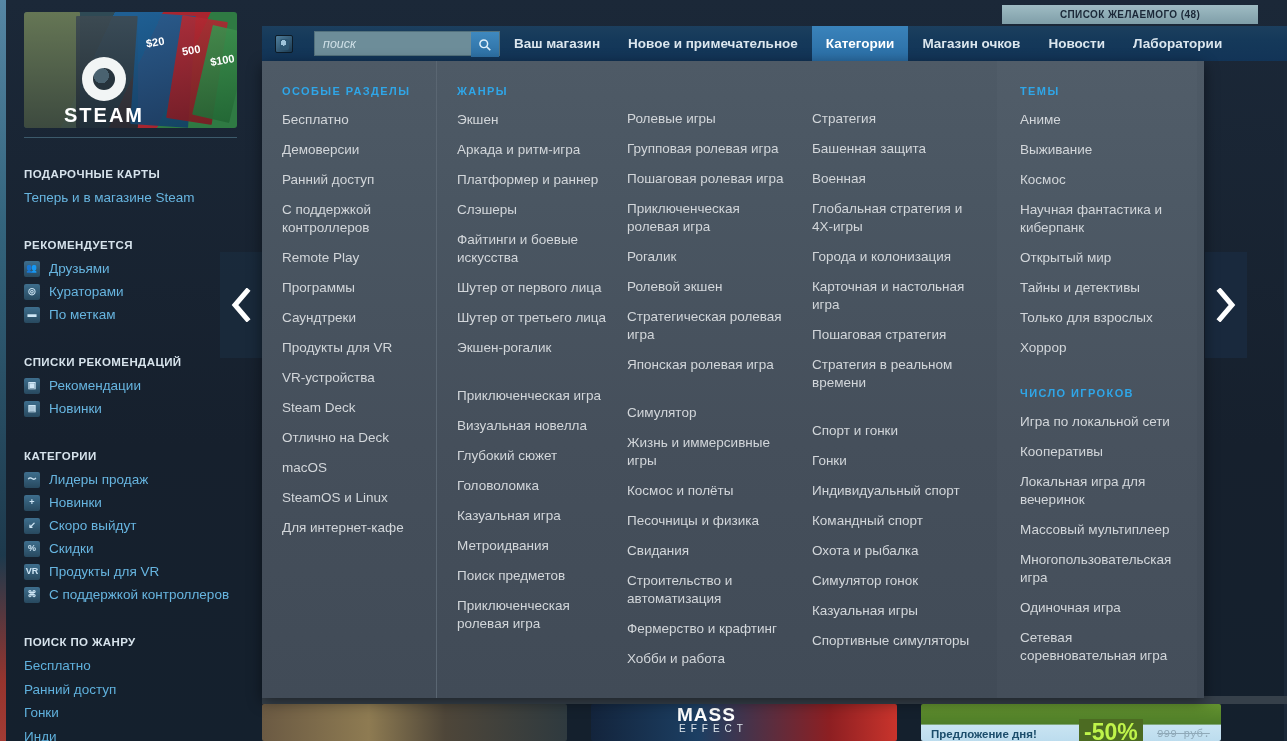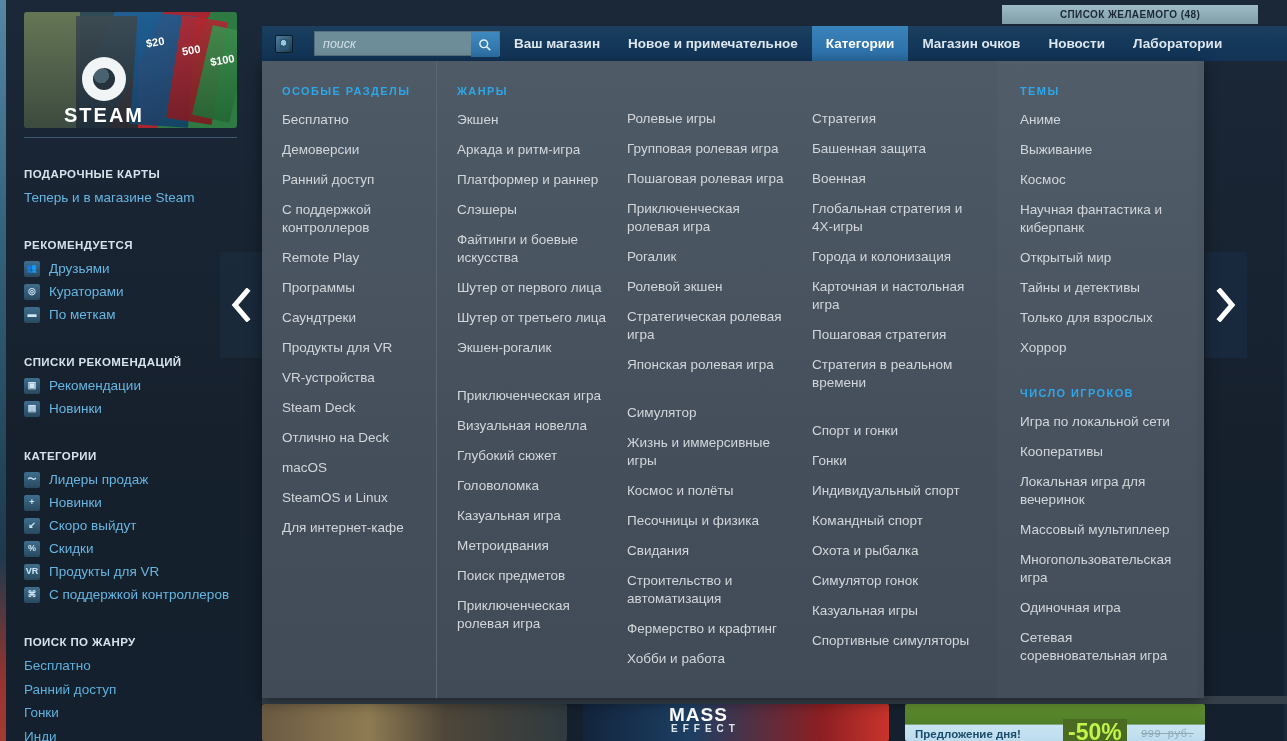--- a/index.html
+++ b/index.html
@@ -142,32 +142,32 @@
     display: flex; align-items: center; justify-content: center;
     cursor: pointer; z-index: 4;
   }
   #car-left { left: 220px; top: 252px; }
   #car-right { left: 1205px; top: 252px; background: rgba(26,42,64,.85); }
   .chev { display:block; }
 
   
   #bottom-row {
     position: absolute; left: 262px; top: 704px; width: 1025px; height: 37px;
-    display: flex; gap: 16px; overflow: hidden;
+    display: flex; gap: 24px; overflow: hidden;
   }
   .cap { height: 37px; position: relative; overflow: hidden; border-radius: 2px; }
   #cap1 { width: 305px; background: linear-gradient(90deg,#6b5a43 0%, #8e7b52 35%, #4e4639 60%, #2f3a3f 100%); }
   #cap2 { width: 306px; background: linear-gradient(90deg,#13243c 0%, #1c3f63 35%, #8d1f22 78%, #c9342c 100%); }
   #cap2 .me-title {
     position: absolute; left: 86px; top: 2px; color: #fff;
     font-size: 19px; font-weight: bold; letter-spacing: 1px; line-height: 17px;
   }
   #cap2 .me-sub {
     position: absolute; left: 88px; top: 19px; color: #dfe7ee;
-    font-size: 10px; letter-spacing: 5px; font-weight: bold;
+    font-size: 10px; letter-spacing: 5px; font-weight: normal;
   }
   #cap3 { width: 300px; background: linear-gradient(180deg,#63922f 0%, #4e7d28 55%, #c9e4f2 56%, #bcdcee 100%); }
   #cap3 .deal-label {
     position: absolute; left: 10px; bottom: 1px; color: #1b4d6b;
     font-size: 11.5px; font-weight: bold;
   }
   #cap3 .deal-pct {
     position: absolute; left: 158px; bottom: -5px; color: #bff44a;
     font-size: 23px; font-weight: bold; background:#4c6b22; padding: 0 5px;
   }

